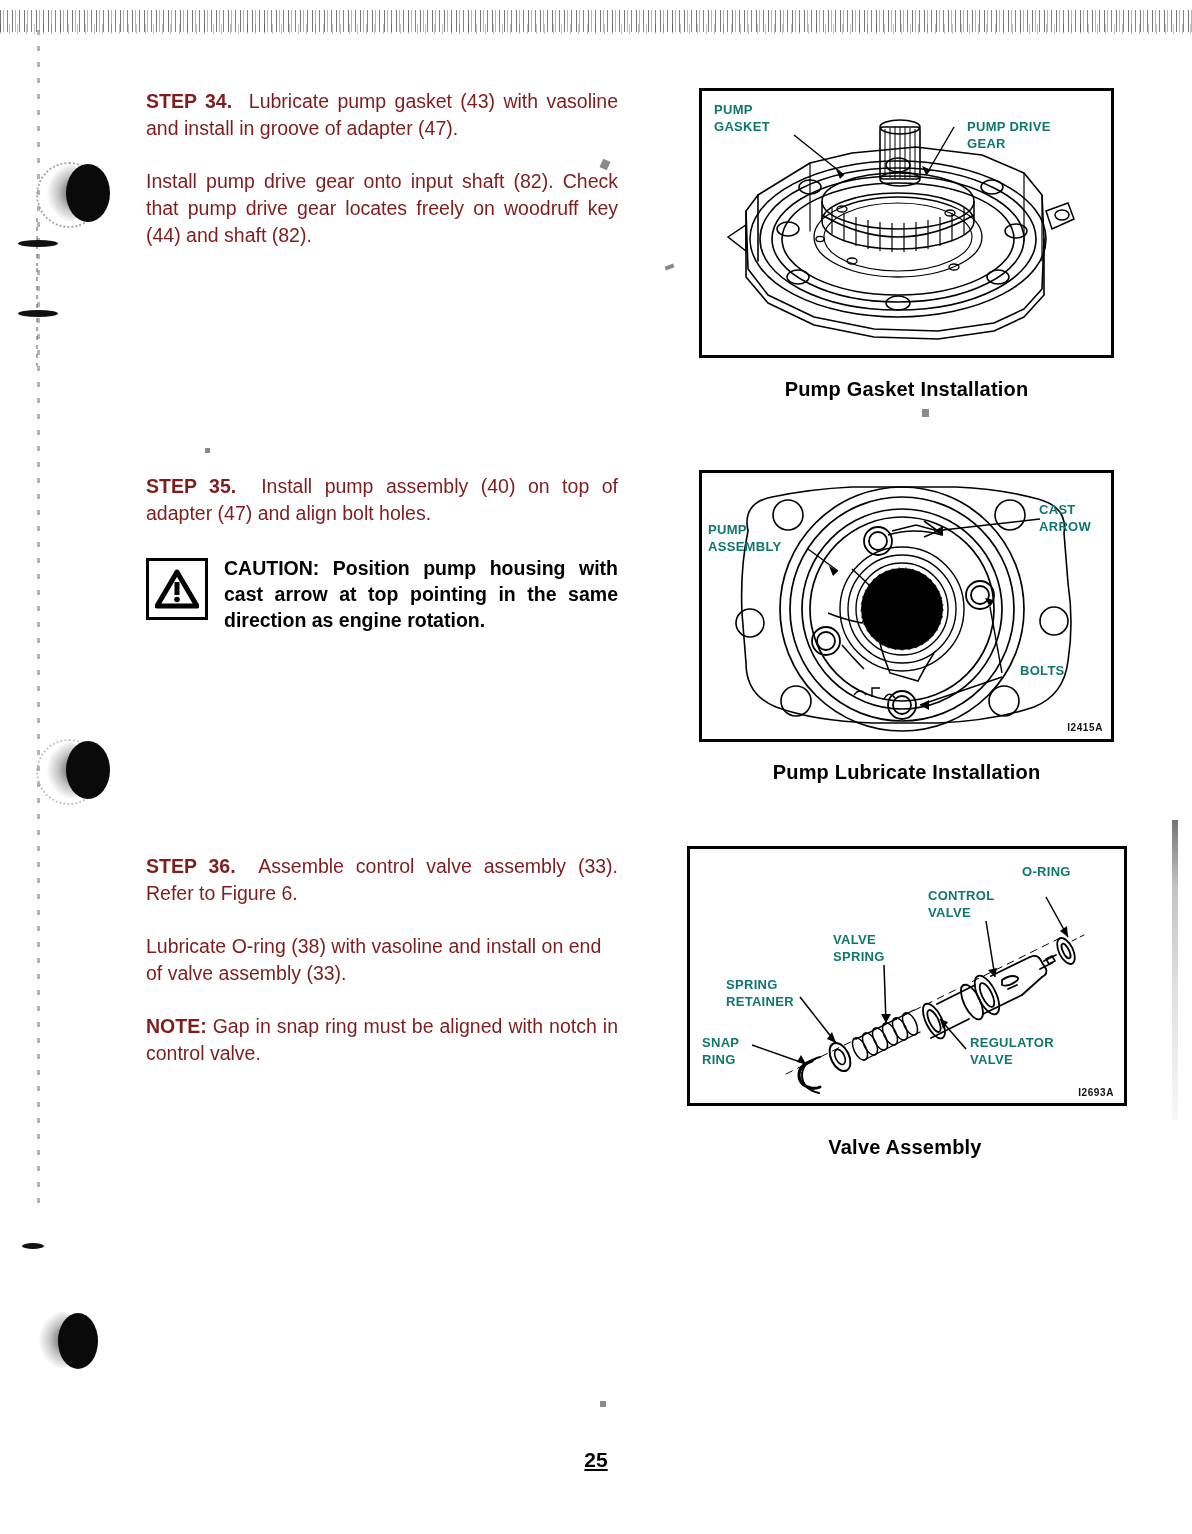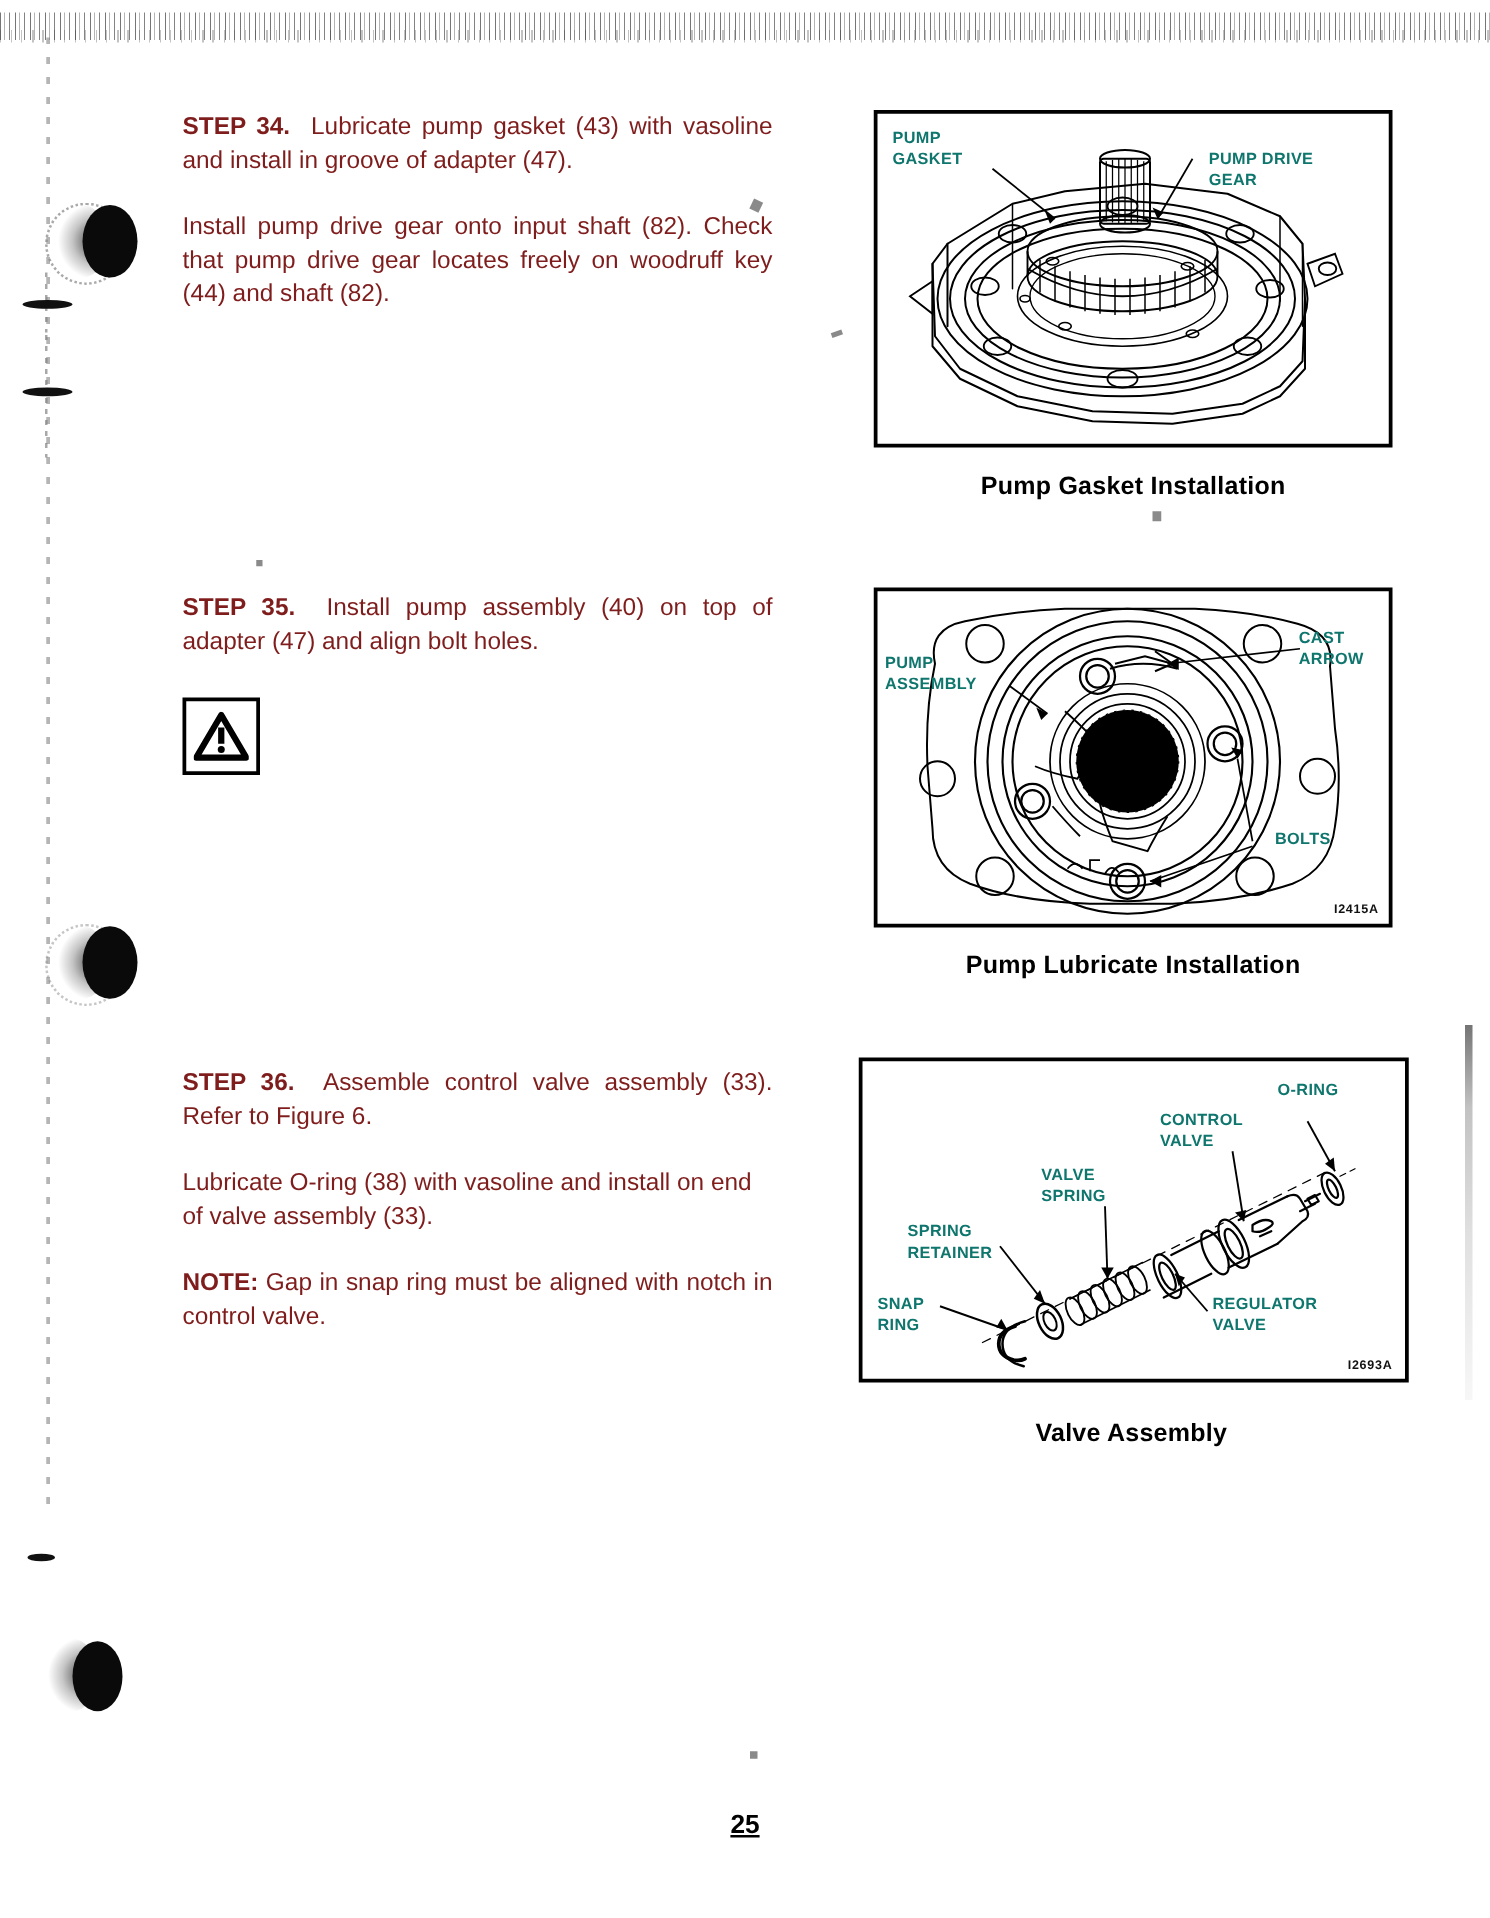--- a/index.html
+++ b/index.html
@@ -248,20 +248,21 @@
     <p class="para"><span class="lead">STEP 35.</span>&nbsp; <span>Install pump assembly (40) on top of adapter (47) and align bolt holes.</span></p>
 
     <div class="caution-block" style="margin-top:28px;">
       <div class="caution-icon">
         <svg width="44" height="40" viewBox="0 0 44 40" aria-hidden="true">
           <polygon points="22,3 42,37 2,37" fill="none" stroke="#000" stroke-width="5" stroke-linejoin="round"></polygon>
           <rect x="19.5" y="13" width="5" height="13" fill="#000"></rect>
           <circle cx="22" cy="30.5" r="2.8" fill="#000"></circle>
         </svg>
       </div>
+      <div class="caution-text">CAUTION: Position pump housing with cast arrow at top pointing in the same direction as engine rotation.</div>
     </div>
 
   </div>
 
   <div class="text-col" style="top:853px;">
     <p class="para"><span class="lead">STEP 36.</span>&nbsp; <span>Assemble control valve assembly (33). Refer to Figure 6.</span></p>
     <p class="para nojust" style="margin-top:26px;">Lubricate O-ring (38) with vasoline and install on end of valve assembly (33).</p>
     <p class="para" style="margin-top:26px;"><span class="lead">NOTE:</span> <span>Gap in snap ring must be aligned with notch in control valve.</span></p>
   </div>
 

